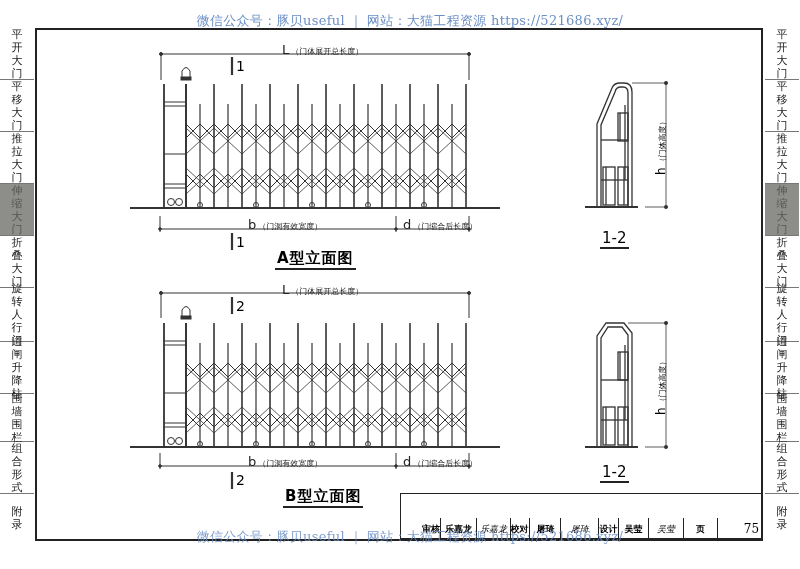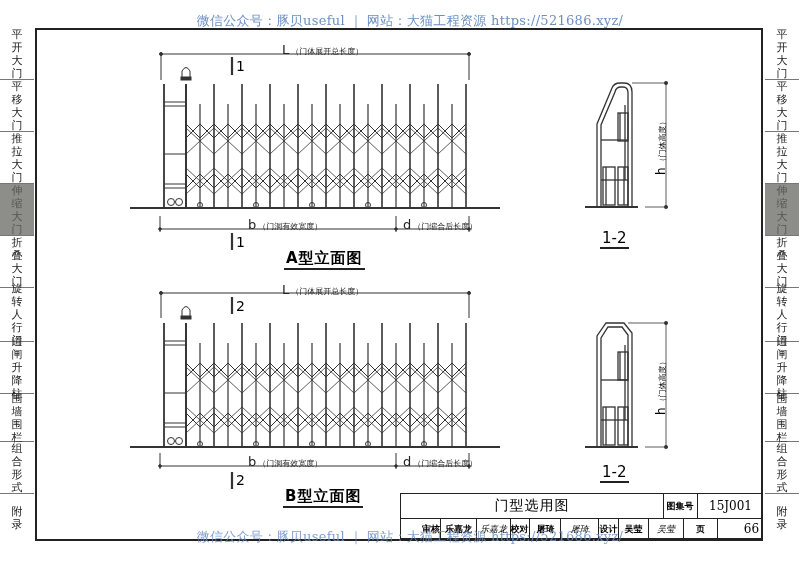--- a/index.html
+++ b/index.html
@@ -286,48 +286,43 @@
     <circle cx="666" cy="323" r="1.3" fill="#333"></circle>
       <circle cx="666" cy="447" r="1.3" fill="#333"></circle>
   </g>
 </svg>
 
 <div class="dimtxt" style="left:282px;top:42px"><b>L</b><span>（门体展开总长度）</span></div>
 <div class="sec-mark" style="left:236px;top:58px">1</div>
 <div class="dimtxt" style="left:248px;top:217px"><b>b</b><span>（门洞有效宽度）</span></div>
 <div class="dimtxt" style="left:403px;top:217px"><b>d</b><span>（门缩合后长度）</span></div>
 <div class="sec-mark" style="left:236px;top:234px">1</div>
-<div class="caption" style="left:284px;top:249px">A型立面图</div>
+<div class="caption" style="left:275px;top:249px">A型立面图</div>
 
 <div class="dimtxt" style="left:282px;top:282px"><b>L</b><span>（门体展开总长度）</span></div>
 <div class="sec-mark" style="left:236px;top:298px">2</div>
 <div class="dimtxt" style="left:248px;top:454px"><b>b</b><span>（门洞有效宽度）</span></div>
 <div class="dimtxt" style="left:403px;top:454px"><b>d</b><span>（门缩合后长度）</span></div>
 <div class="sec-mark" style="left:236px;top:472px">2</div>
 <div class="caption" style="left:283px;top:487px">B型立面图</div>
 
 <div class="vtxt" style="left:654px;top:175px"><b>h</b><span>（门体高度）</span></div>
 <div class="sec-cap" style="left:600px;top:229px">1-2</div>
 <div class="vtxt" style="left:654px;top:415px"><b>h</b><span>（门体高度）</span></div>
 <div class="sec-cap" style="left:600px;top:463px">1-2</div>
 
 <div class="title-block">
-  <div class="tb-row1">
-    <div class="tb-title">门型选用图</div>
-    <div class="tb-setlbl">图集号</div>
-    <div class="tb-setval">15J001</div>
-  </div>
   <div class="tb-row2">
     <div class="cell" style="left:0;width:19px">审核</div>
     <div class="cell" style="left:19px;width:36px">乐嘉龙</div>
     <div class="cell sig" style="left:55px;width:34px">乐嘉龙</div>
     <div class="cell" style="left:88px;width:20px">校对</div>
     <div class="cell" style="left:109px;width:30px">屠琦</div>
     <div class="cell sig" style="left:139px;width:38px">屠琦</div>
     <div class="cell" style="left:177px;width:20px">设计</div>
     <div class="cell" style="left:197px;width:30px">吴莹</div>
     <div class="cell sig" style="left:227px;width:35px">吴莹</div>
     <div class="cell" style="left:262px;width:34px">页</div>
-    <div class="cell" style="left:296px;width:67px;border-right:none;font-weight:normal;font-size:12px;font-family:'DejaVu Serif',serif">66</div>
+    <div class="cell" style="left:296px;width:67px;border-right:none;font-weight:normal;font-size:12px;font-family:'DejaVu Serif',serif">75</div>
   </div>
 </div>
 
 <div class="watermark wm-bot">微信公众号：豚贝useful ｜ 网站：大猫工程资源 https://521686.xyz/</div>
 
 </body></html>

